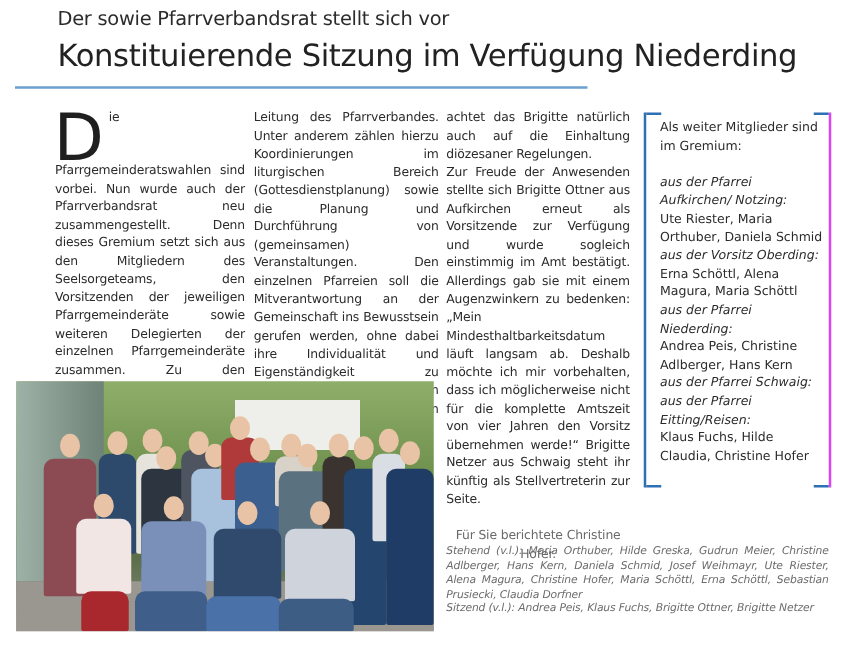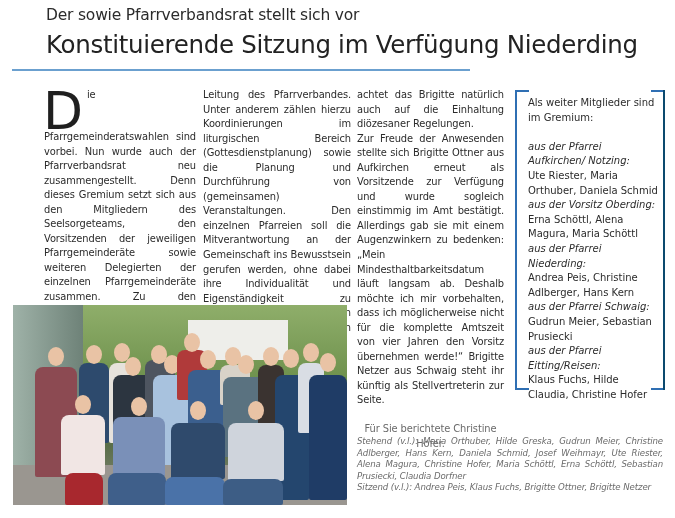--- a/index.html
+++ b/index.html
@@ -15,21 +15,21 @@
          color:#2b2b2b; letter-spacing:-0.1px; }
   .col p { margin:0; }
   .c1 { left:44px; top:88px; width:152px; }
   .c2 { left:203px; top:88px; width:148px; }
   .c3 { left:357px; top:88px; width:147px; }
   .dropcap { float:left; font-size:52px; line-height:42px; margin:2px 4px -2px -1px;
              color:#1f1f1f; font-family:"DejaVu Sans", sans-serif; }
   .credit { color:#6a6a6a; margin-top:14px !important; text-align:center; }
 
   .box { position:absolute; left:515px; top:90px; width:146px; height:300px;
-         border-left:2px solid #2f6fb3; border-right:2px solid #0c4a6e;text-decoration:underline; }
+         border-left:2px solid #2f6fb3; border-right:2px solid #d946ef;text-decoration:underline; }
   .box .tk { position:absolute; height:2px; width:12px; background:#2f6fb3; }
   .box .tl { left:0; top:0; } .box .tr { right:0; top:0; }
   .box .bl { left:0; bottom:0; } .box .br { right:0; bottom:0; }
   .box-inner { position:absolute; left:11px; top:6px; width:130px; font-size:10px;
                line-height:14.6px; color:#2b2b2b; }
   .box-inner p { margin:0; }
   .box-inner .it { font-style:italic; }
   .box-inner .gap { height:14.6px; }
 
   .photo { position:absolute; left:13px; top:305px; width:334px; height:200px;
@@ -76,21 +76,20 @@
   <div class="box-inner">
     <p>Als weiter Mitglieder sind im Gremium:</p>
     <div class="gap"></div>
     <p class="it">aus der Pfarrei Aufkirchen/ Notzing:</p>
     <p>Ute Riester, Maria Orthuber, Daniela Schmid</p>
     <p class="it">aus der Vorsitz Oberding:</p>
     <p>Erna Schöttl, Alena Magura, Maria Schöttl</p>
     <p class="it">aus der Pfarrei Niederding:</p>
     <p>Andrea Peis, Christine Adlberger, Hans Kern</p>
     <p class="it">aus der Pfarrei Schwaig:</p>
-    <p>Gudrun Meier, Sebastian Prusiecki</p>
     <p class="it">aus der Pfarrei Eitting/Reisen:</p>
     <p>Klaus Fuchs, Hilde Claudia, Christine Hofer</p>
   </div>
 </div>
 
 <div class="photo" title="Gruppenfoto des Pfarrverbandsrats vor dem Bürgerhaus Niederding">
   <div class="bldg"></div>
   <div class="wall"></div>
   <div class="ground"></div>
 

